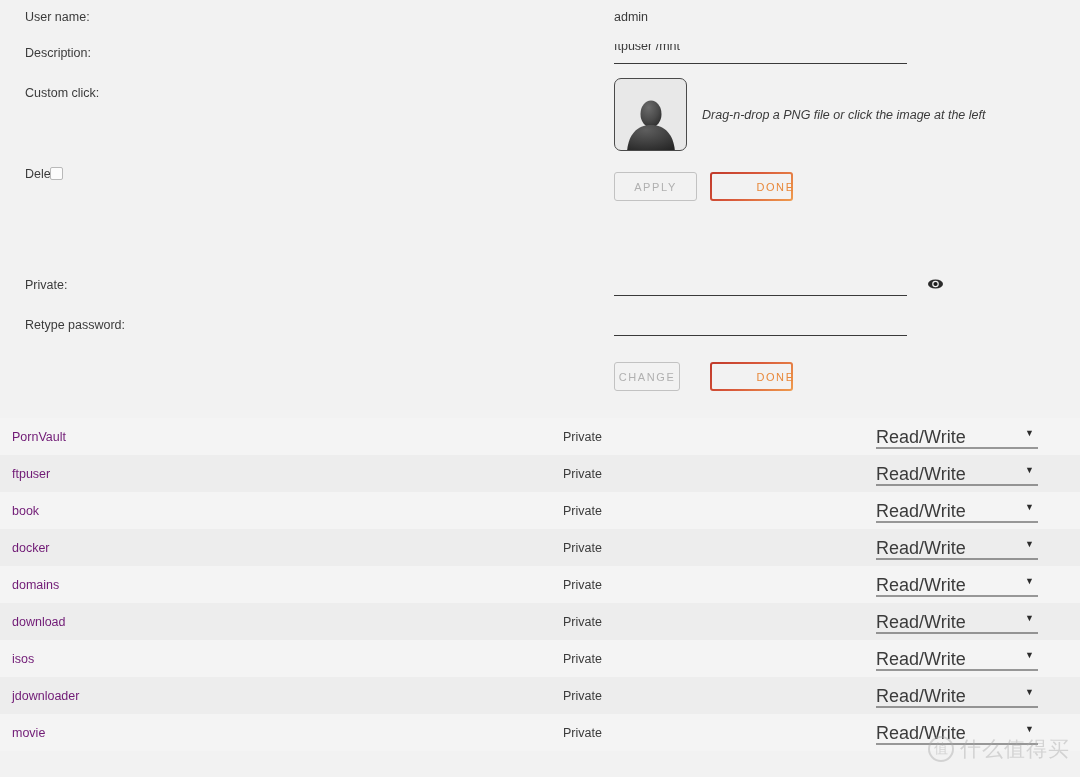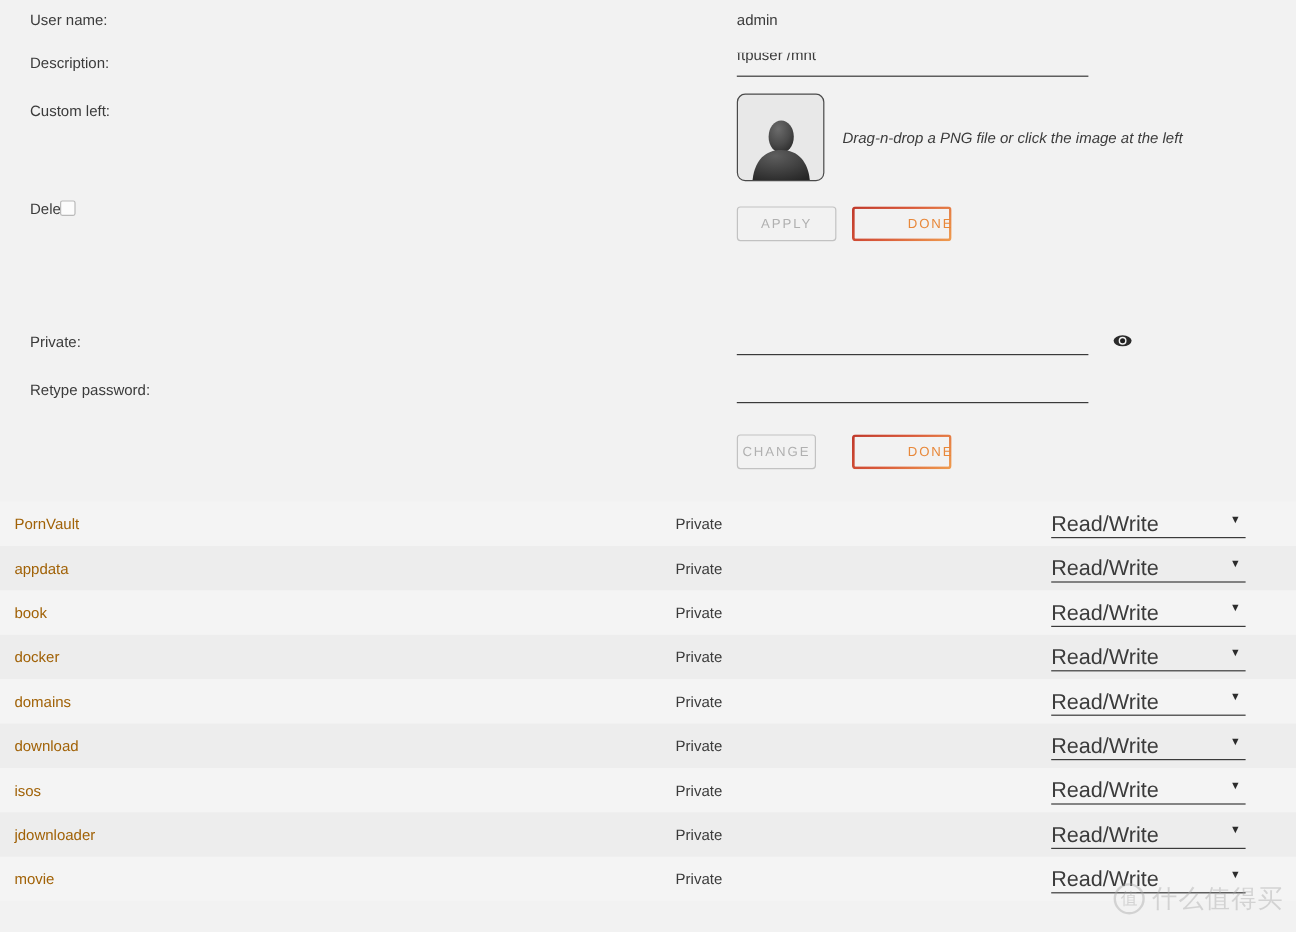--- a/index.html
+++ b/index.html
@@ -142,21 +142,21 @@
   .trow.head { background: #e5e5e5; height: 36px; }
   .trow.odd  { background: #f4f4f4; }
   .trow.even { background: #ededed; }
 
   .c-share {
     position: absolute;
     left: 12px;
     top: 50%;
     transform: translateY(-50%);
     font-size: 12.5px;
-    color: #a16207;
+    color: #701a75;
     white-space: nowrap;
   }
   .c-sec {
     position: absolute;
     left: 563px;
     top: 50%;
     transform: translateY(-50%);
     font-size: 12.5px;
     color: #3b3b3b;
     white-space: nowrap;
@@ -241,21 +241,21 @@
 <div id="page">
 
   <div class="form-area">
 
     <div class="flabel" style="top:10px;">User name:</div>
     <div class="fvalue-static" style="top:10px;">admin</div>
 
     <div class="flabel" style="top:46px;">Description:</div>
     <input class="uinput" style="top: 44px;" type="text" value="ftpuser /mnt">
 
-    <div class="flabel" style="top:86px;">Custom left:</div>
+    <div class="flabel" style="top:86px;">Custom click:</div>
 
     <div class="avatar-box">
       <span>
         <svg class="avatar-svg" width="56" height="54" viewBox="0 0 56 54">
           <defs>
             <radialGradient id="hg" cx="38%" cy="26%" r="78%">
               <stop offset="0%" stop-color="#6b6b6b"></stop>
               <stop offset="62%" stop-color="#4a4a4a"></stop>
               <stop offset="100%" stop-color="#2d2d2d"></stop>
             </radialGradient>
@@ -300,21 +300,21 @@
     <div id="rows">
         <div class="trow odd">
           <div class="c-share">PornVault</div>
           <div class="c-sec">Private</div>
           <div class="sel-wrap">
             <div class="sel-text">Read/Write</div>
             <div class="sel-caret">▼</div>
           </div>
         </div>
         <div class="trow even">
-          <div class="c-share">appdata</div>
+          <div class="c-share">ftpuser</div>
           <div class="c-sec">Private</div>
           <div class="sel-wrap">
             <div class="sel-text">Read/Write</div>
             <div class="sel-caret">▼</div>
           </div>
         </div>
         <div class="trow odd">
           <div class="c-share">book</div>
           <div class="c-sec">Private</div>
           <div class="sel-wrap">

